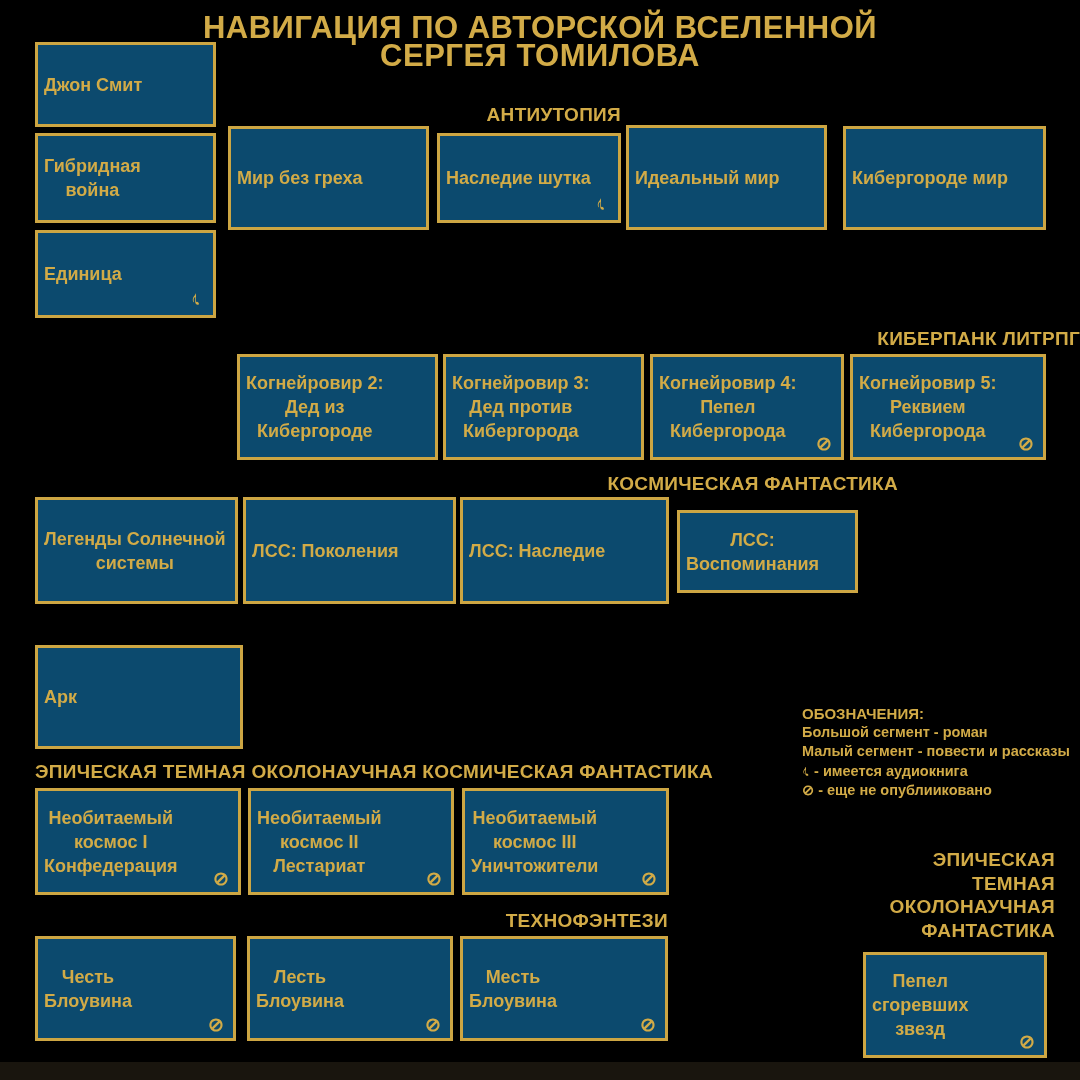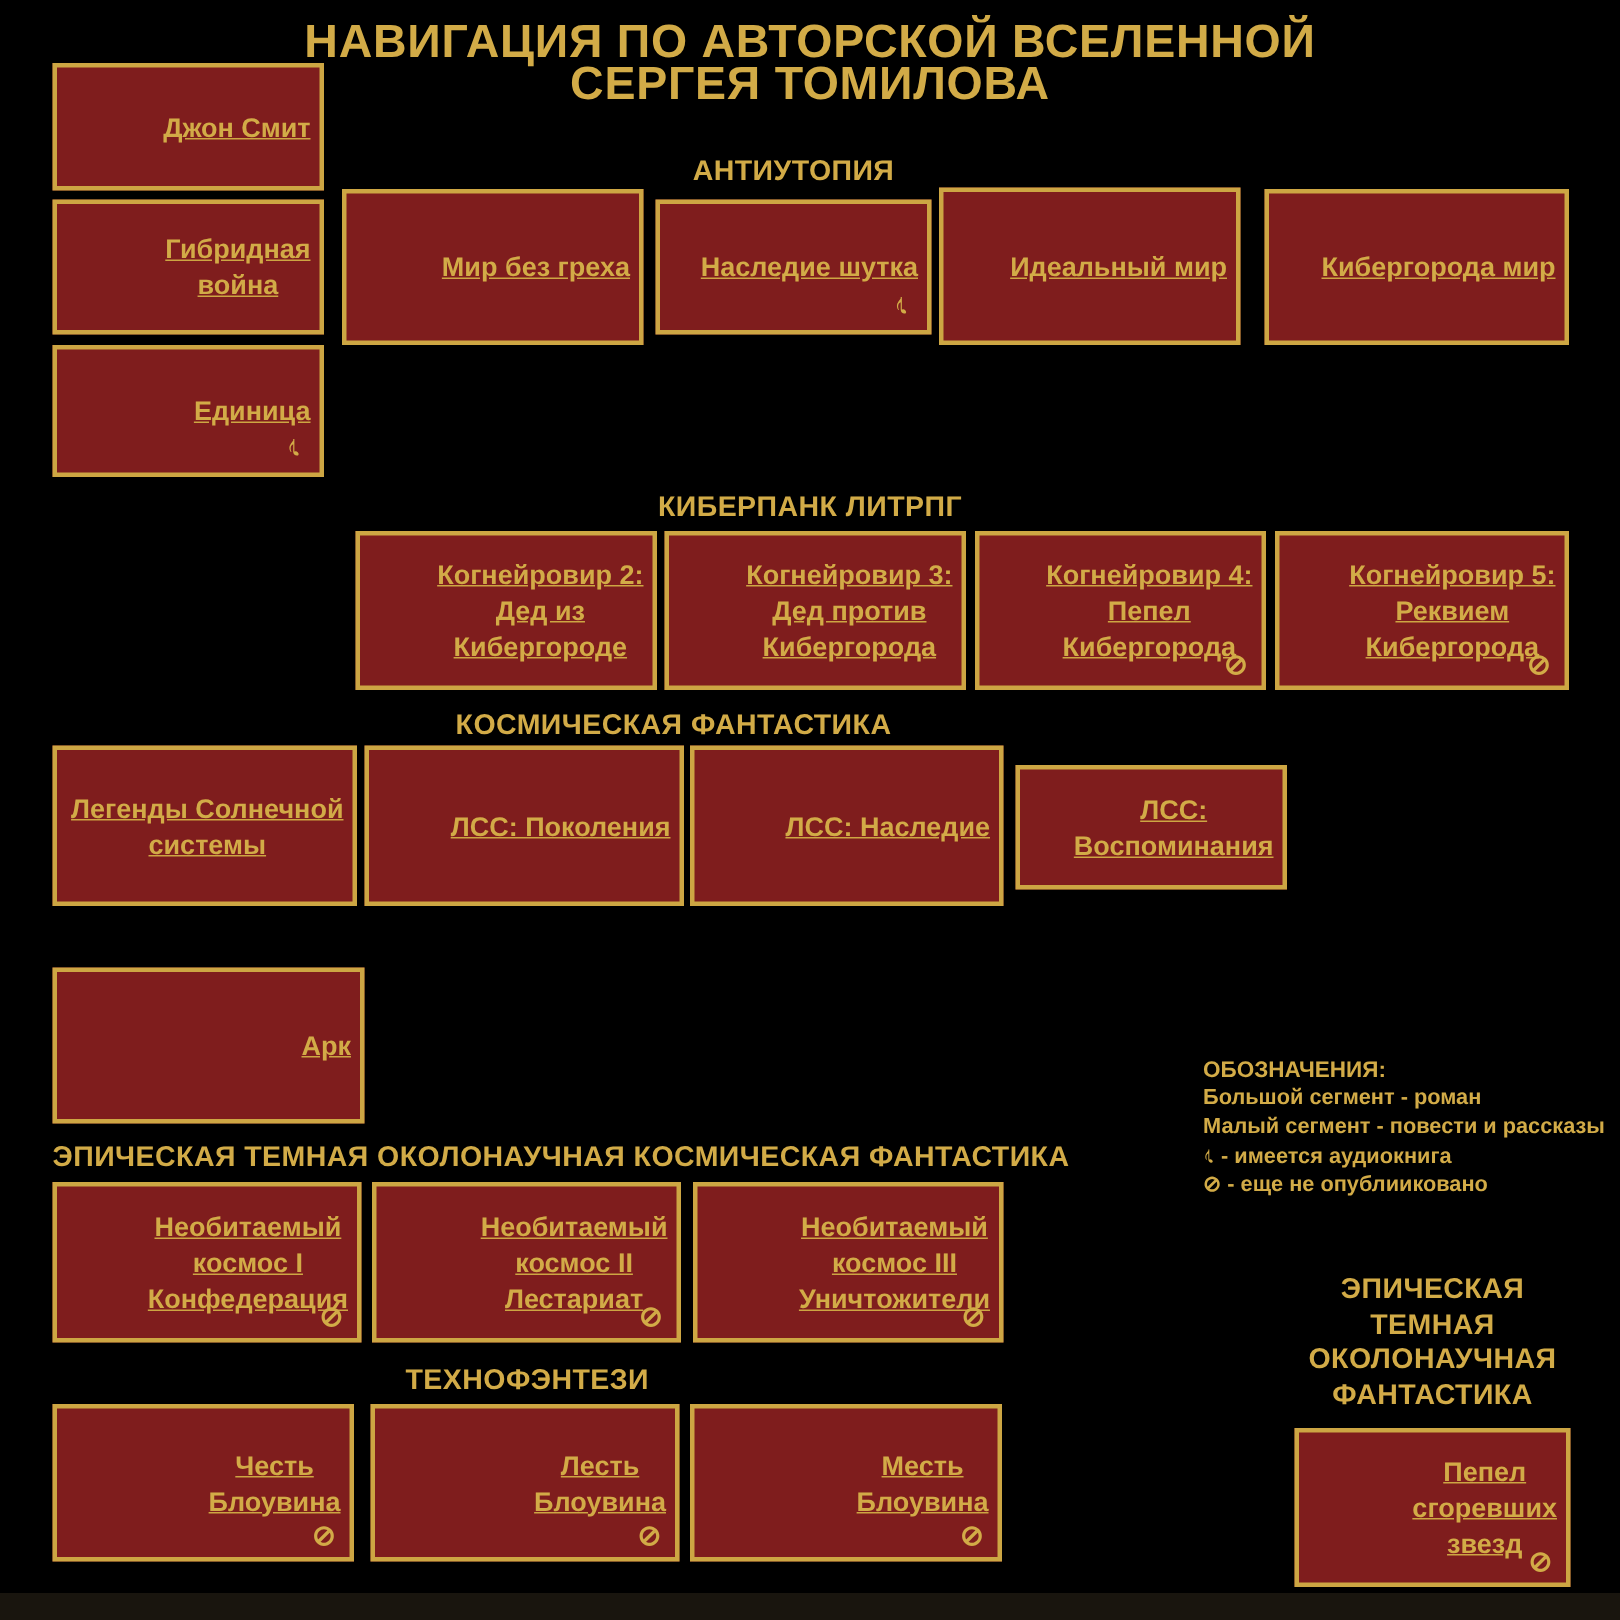--- a/index.html
+++ b/index.html
@@ -12,29 +12,28 @@
     position:relative;width:1080px;height:1080px;background:var(--bg);
     font-family:"Liberation Sans", sans-serif;font-weight:bold;color:var(--gold);
     overflow:hidden;
   }
   .title{
     position:absolute;left:0;top:14px;width:1080px;text-align:center;
     font-size:31px;line-height:28px;white-space:pre-line;color:var(--gold-bright);
     letter-spacing:0.5px;
   }
   .sec{
-    position:absolute;font-size:19px;line-height:23px;text-align:center;
+    position:absolute;font-size:19px;line-height:23px;text-align:right;
     white-space:pre-line;color:var(--gold-bright);letter-spacing:0.3px;
   }
   .sec.left{text-align:left;}
   .box{
-    position:absolute;border:3px solid var(--gold);background:#7f1d1d;
-    display:flex;align-items:center;justify-content:flex-end;text-align:center;
+    position:absolute;border:3px solid var(--gold);background:#0c4a6e;
+    display:flex;align-items:center;justify-content:flex-start;text-align:center;
     box-sizing:border-box;
-    text-decoration:underline;
   }
   .lbl{
     white-space:pre-line;font-size:18px;line-height:24px;color:var(--gold-bright);
     padding:0 6px;
   }
   .icon{
     position:absolute;right:9px;bottom:4px;font-size:19px;line-height:1;
     color:var(--gold-bright);
   }
   .note-icon{transform:scaleX(-1);display:inline-block;font-size:20px;}
@@ -75,21 +74,21 @@
     <span class="lbl">Мир без греха</span>
   </div>
   <div class="box" style="left:437px;top:133px;width:184px;height:90px">
     <span class="lbl">Наследие шутка</span>
     <span class="icon note-icon">♪</span>
   </div>
   <div class="box" style="left:626px;top:125px;width:201px;height:105px">
     <span class="lbl">Идеальный мир</span>
   </div>
   <div class="box" style="left:843px;top:126px;width:203px;height:104px">
-    <span class="lbl">Кибергорода мир</span>
+    <span class="lbl">Кибергороде мир</span>
   </div>
 
   <div class="sec" style="left:0;top:327px;width:1080px">КИБЕРПАНК ЛИТРПГ</div>
   <div class="box" style="left:237px;top:354px;width:201px;height:106px">
     <span class="lbl">Когнейровир 2:
 Дед из
 Кибергороде</span>
   </div>
   <div class="box" style="left:443px;top:354px;width:201px;height:106px">
     <span class="lbl">Когнейровир 3:

